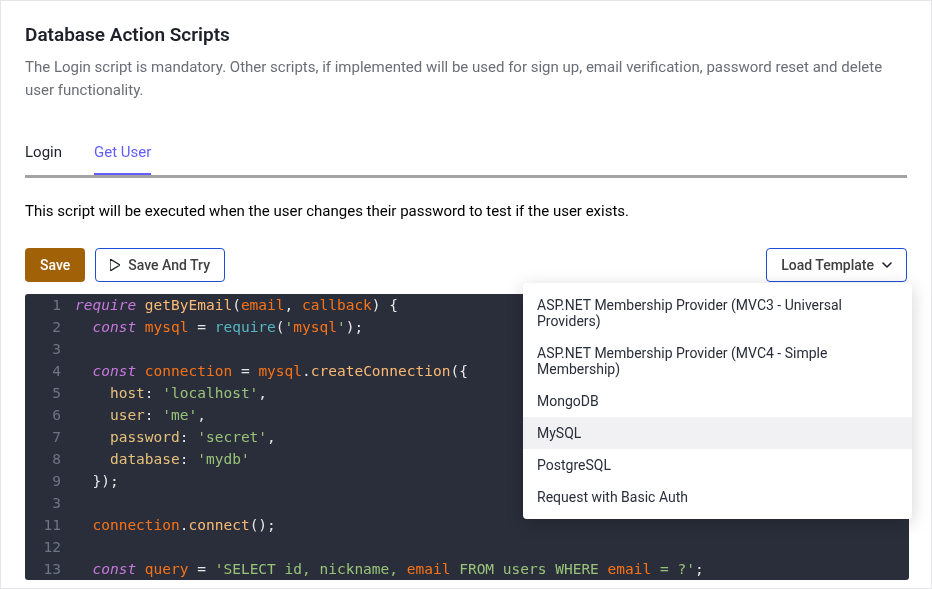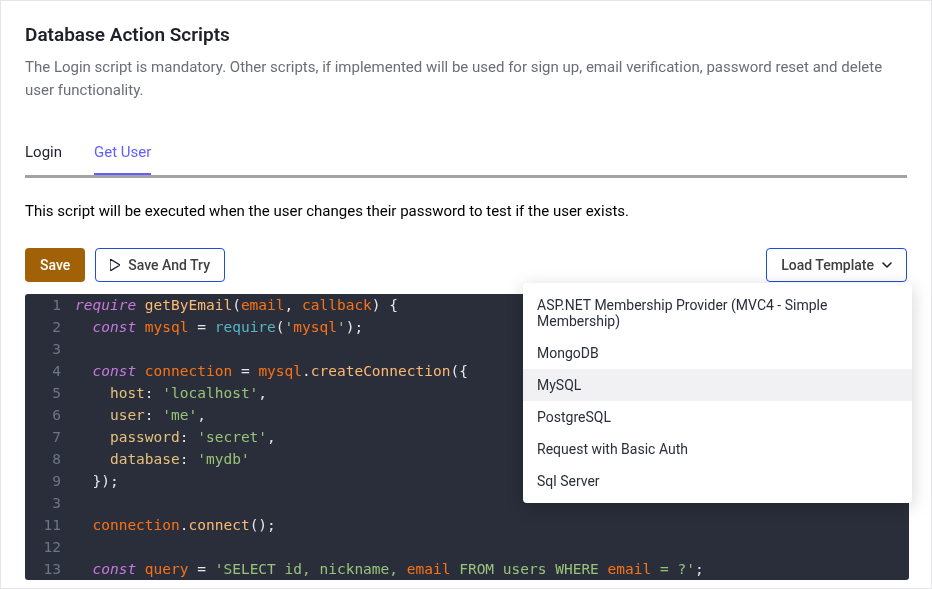--- a/index.html
+++ b/index.html
@@ -112,20 +112,20 @@
         <div class="ln">12</div>
         <div class="code"></div>
       </div>
       <div class="line">
         <div class="ln">13</div>
         <div class="code">  <span class="kw">const</span> <span class="id">query</span> = <span class="str">'SELECT id, nickname, <span class="id">email</span> FROM users WHERE <span class="id">email</span> = ?'</span>;</div>
       </div>
     </div>
 
   <div class="menu" id="template-menu">
+      <div class="menu-item">ASP.NET Membership Provider (MVC3 - Universal Providers)</div>
       <div class="menu-item">ASP.NET Membership Provider (MVC4 - Simple Membership)</div>
       <div class="menu-item">MongoDB</div>
       <div class="menu-item hover">MySQL</div>
       <div class="menu-item">PostgreSQL</div>
       <div class="menu-item">Request with Basic Auth</div>
-      <div class="menu-item">Sql Server</div>
     </div>
 </div>
 
 </body></html>

